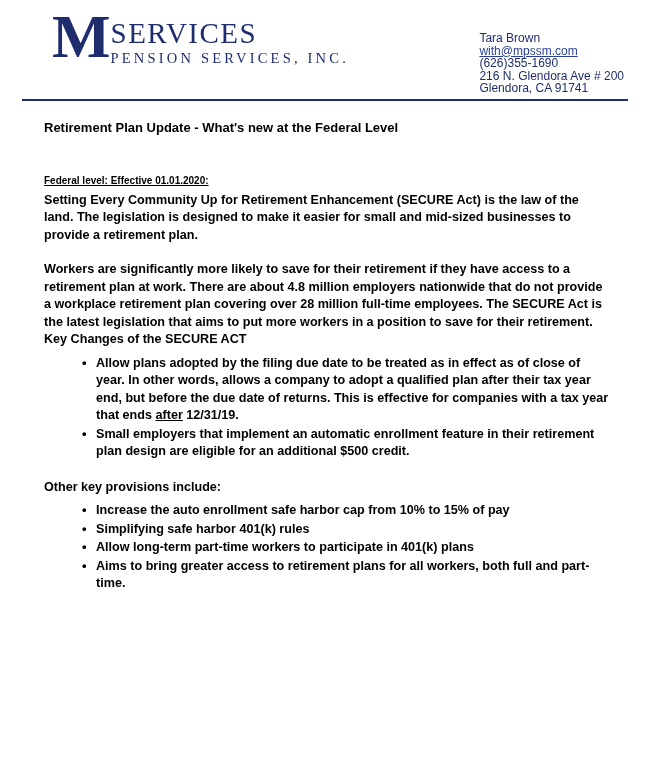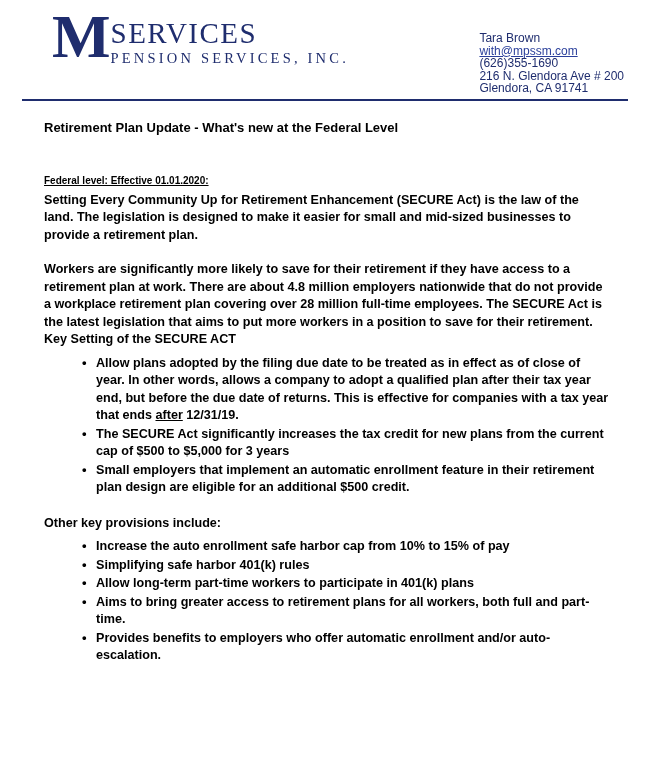--- a/index.html
+++ b/index.html
@@ -171,35 +171,33 @@
     <div class="doc-title">Retirement Plan Update - What's new at the Federal  Level</div>
 
     <div class="section-head">Federal level:  Effective 01.01.2020:</div>
 
     <p class="para"><span>Setting Every Community Up for Retirement Enhancement (</span><span>SECURE Act</span><span>) is the law of the land. The legislation is designed to make it easier for small and mid-sized businesses to provide a retirement plan.</span></p>
 
     <div class="gap"></div>
 
     <p class="para">Workers are significantly more likely to save for their retirement if they have access to a retirement plan at work. There are about 4.8 million employers nationwide that do not provide a workplace retirement plan covering over 28 million full-time employees. The SECURE Act is the latest legislation that aims to put more workers in a position to save for their retirement.</p>
 
-    <p class="para">Key Setting of the SECURE ACT</p>
+    <p class="para">Key Changes of the SECURE ACT</p>
 
     <ul class="bullets">
       <li><span>Allow plans adopted by the filing due date to be treated as in effect as of close of year. In other words, allows a company to adopt a qualified plan after their tax year end, but before the due date of returns. This is effective for companies with a tax year that ends </span><span class="u">after</span><span> 12/31/19.</span></li>
-      <li><span>The SECURE Act significantly increases the tax credit for new plans from the current cap of $500 to $5,000 for 3 years</span><span class="u"></span><span></span></li>
       <li><span>Small employers that implement an automatic enrollment feature in their retirement plan design are eligible for an additional $500 credit.</span><span class="u"></span><span></span></li>
     </ul>
 
     <div class="gap"></div>
 
     <p class="para">Other key provisions include:</p>
 
     <ul class="bullets">
       <li>Increase the auto enrollment safe harbor cap from 10% to 15% of pay</li>
       <li>Simplifying safe harbor 401(k) rules</li>
       <li>Allow long-term part-time workers to participate in 401(k) plans</li>
       <li>Aims to bring greater access to retirement plans for all workers, both full and part-time.</li>
-      <li>Provides benefits to employers who offer automatic enrollment and/or auto-escalation.</li>
     </ul>
 
   </div>
 
 </div>
 
 </body></html>

